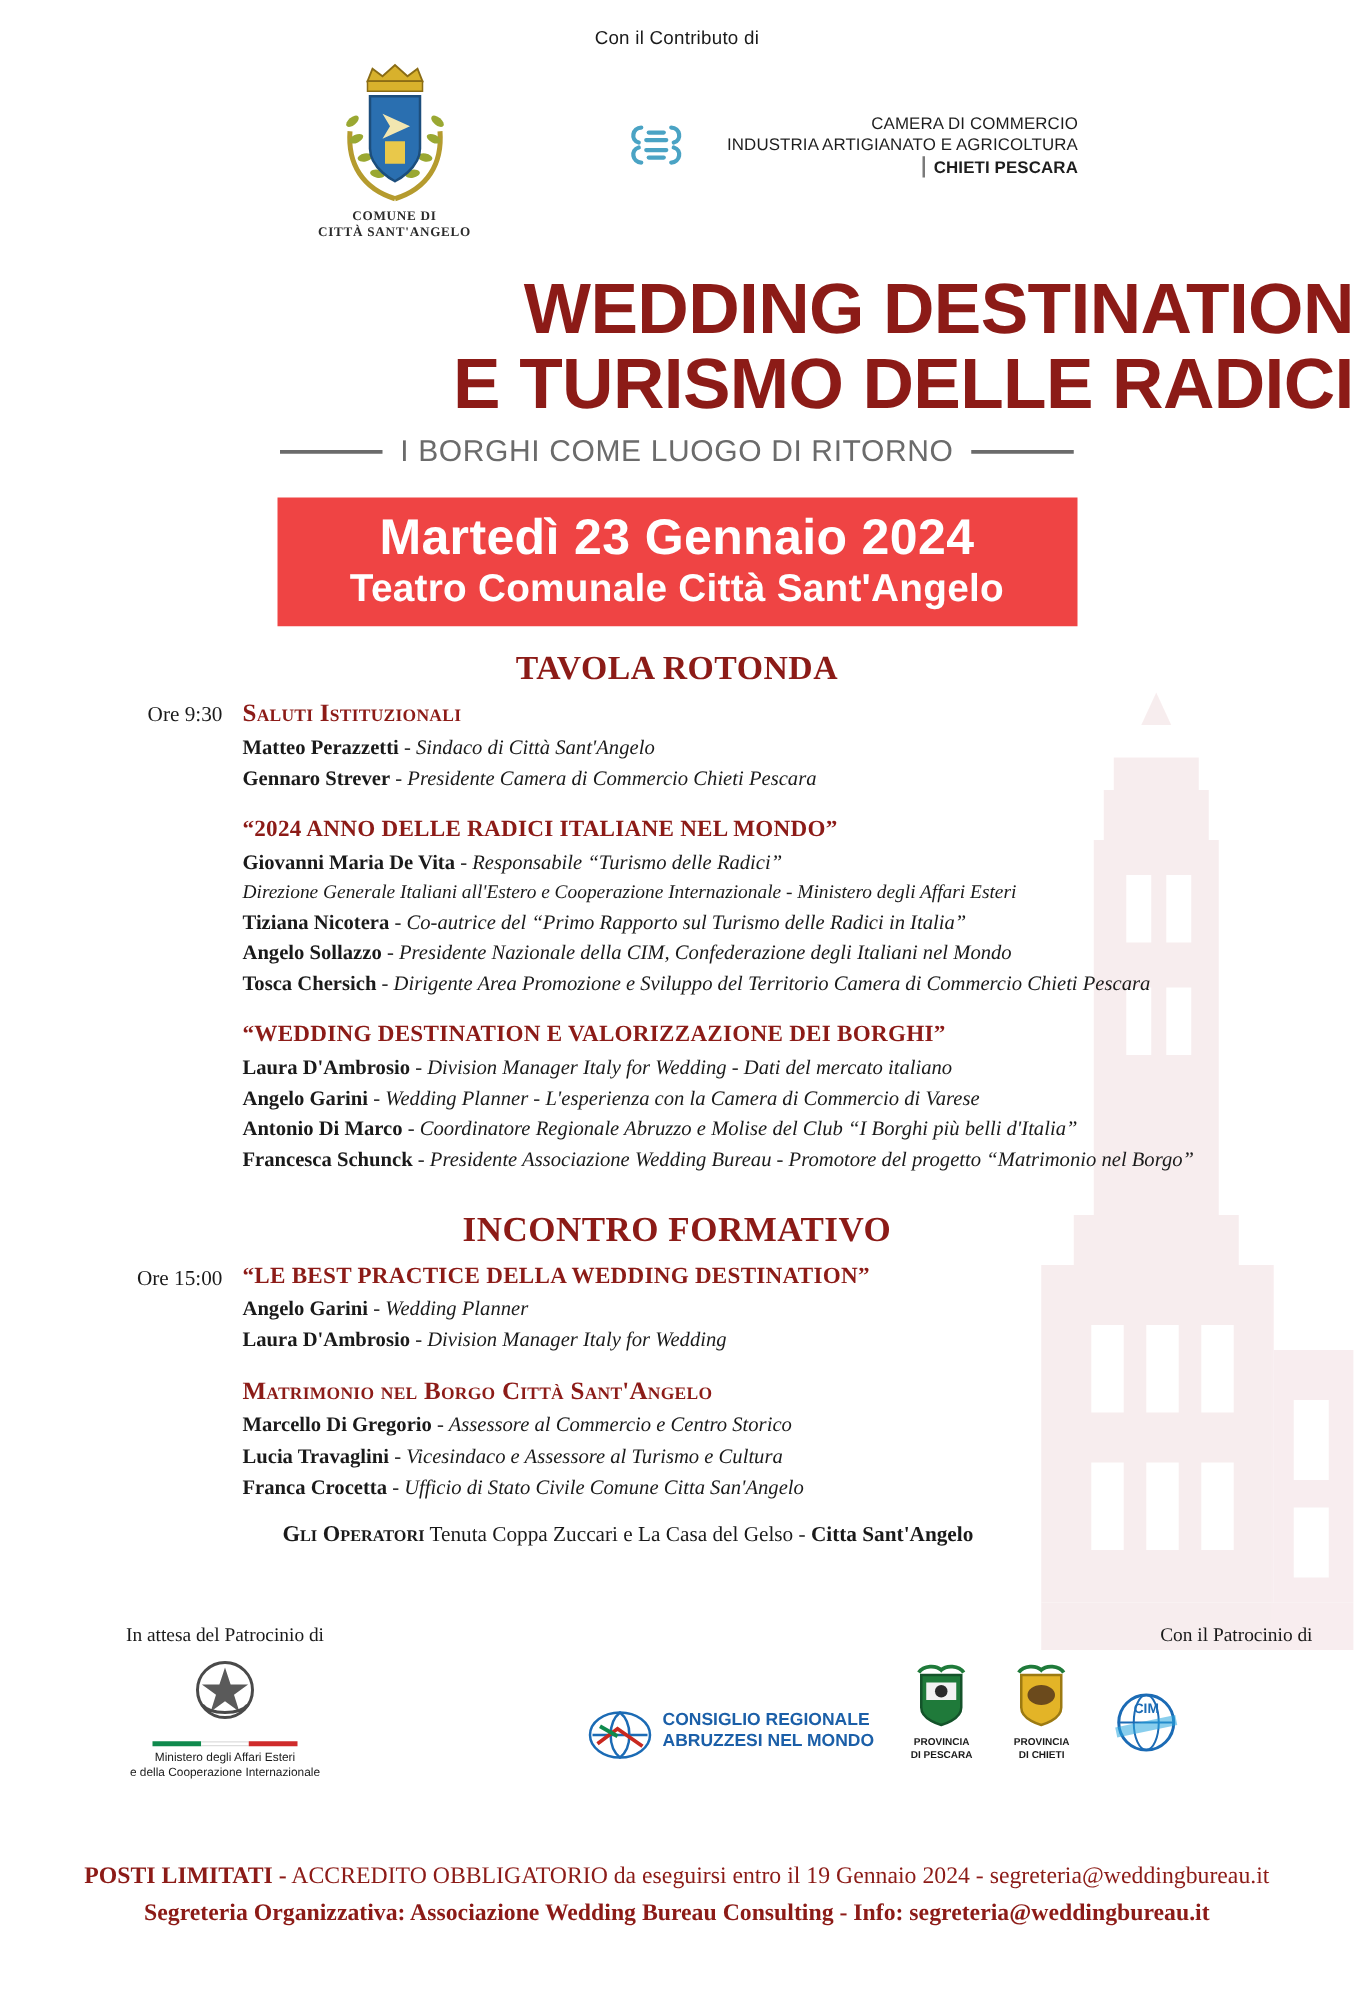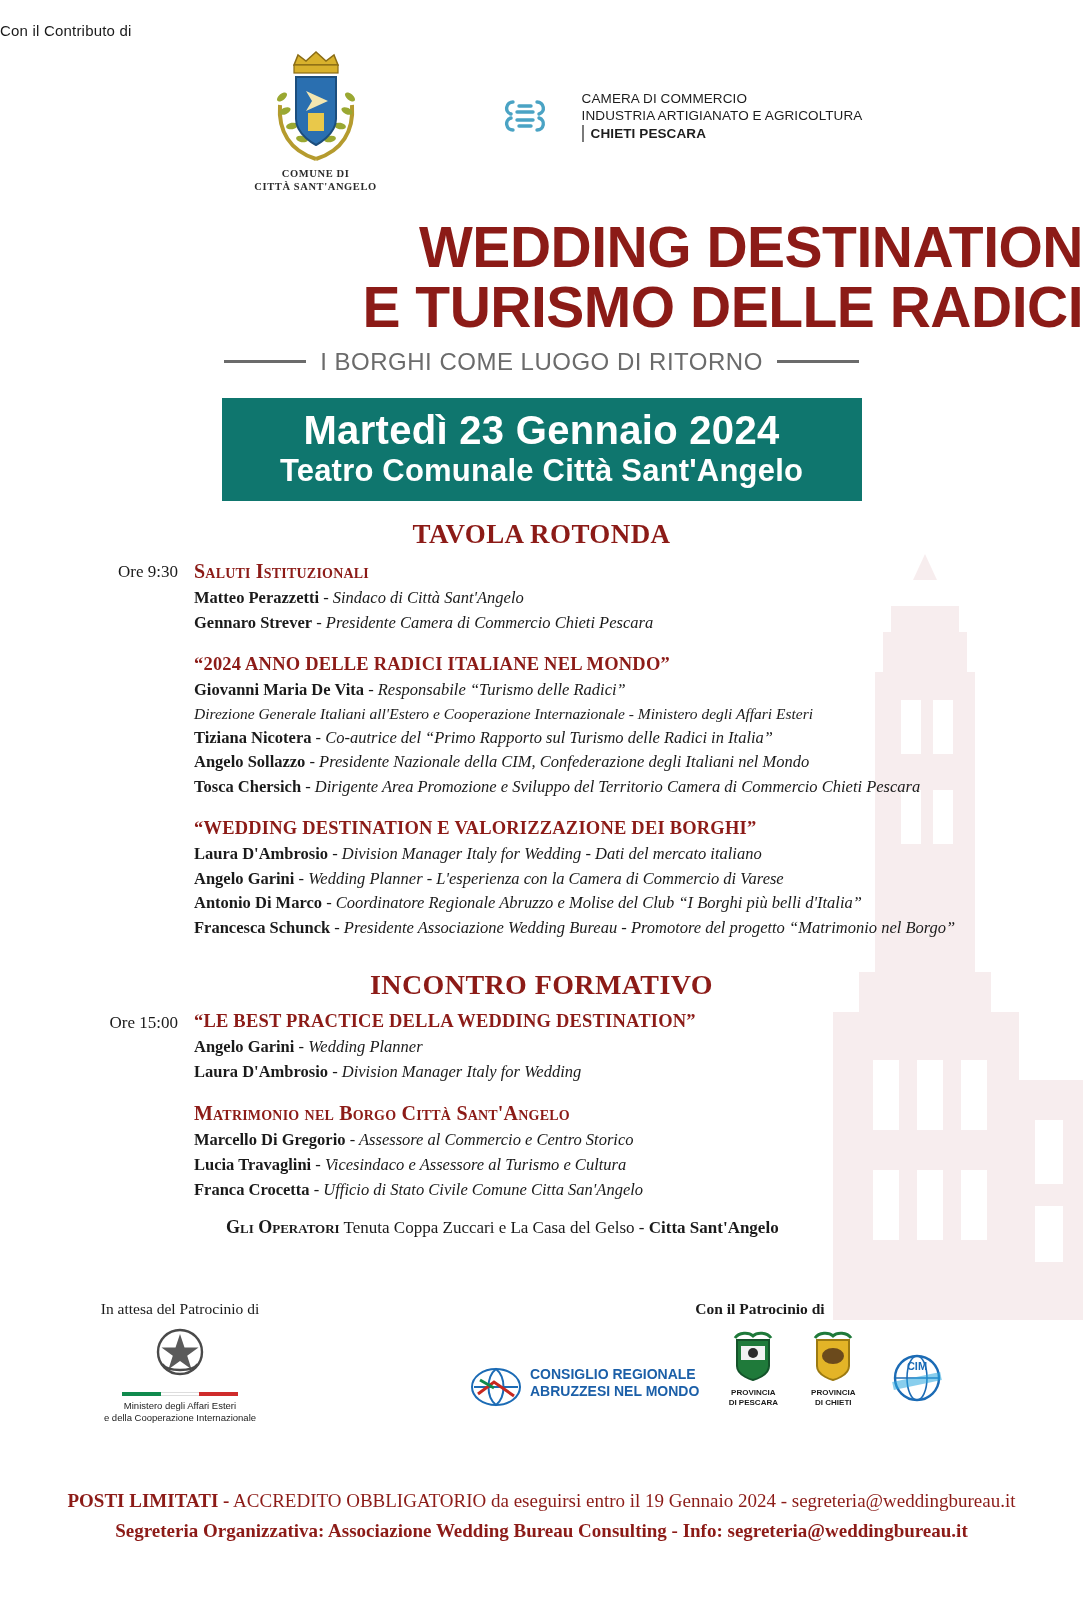--- a/index.html
+++ b/index.html
@@ -32,20 +32,21 @@
     position: relative;
     z-index: 2;
     width: 1083px;
     height: 1600px;
     box-sizing: border-box;
     padding: 0;
   }
 
   
   .contrib-label {
+    text-align: center;
     font-family: "Liberation Sans", sans-serif;
     font-size: 15px;
     color: #1a1a1a;
     padding-top: 22px;
     letter-spacing: 0.2px;
   }
   .logo-row {
     display: flex;
     align-items: center;
     justify-content: center;
@@ -72,20 +73,21 @@
     text-align: center;
     line-height: 1.25;
     margin-top: 2px;
     color: #2b2b2b;
   }
   .cciaa {
     display: flex;
     align-items: center;
     gap: 29px;
     margin-top: -8px;
+    text-align: right;
   }
   .cciaa-text {
     font-family: "Liberation Sans", sans-serif;
     font-size: 13.5px;
     line-height: 1.28;
     color: #1d1d1d;
     letter-spacing: 0.1px;
   }
   .cciaa-text .bold {
     font-weight: bold;
@@ -126,21 +128,21 @@
   .rule {
     height: 3px;
     width: 82px;
     background: #6b6b6b;
   }
 
   
   .date-banner {
     margin: 22px auto 0 auto;
     width: 640px;
-    background: #0f766e;
+    background: #ef4444;
     color: #ffffff;
     text-align: center;
     padding: 10px 0 12px 0;
     font-family: "Liberation Sans", sans-serif;
   }
   .date-line1 {
     font-weight: bold;
     font-size: 40px;
     line-height: 1.12;
     letter-spacing: 0.3px;
@@ -256,23 +258,22 @@
     top: 0;
     width: 620px;
   }
   .pat-label {
     font-family: "Liberation Serif", serif;
     font-size: 15.5px;
     color: #1a1a1a;
     text-align: center;
   }
   .pat-label.right-label {
-    text-align: center;
+    text-align: right;
     padding-left: 40px;
-    font-weight: bold;
   }
   .mae-caption {
     font-family: "Liberation Sans", sans-serif;
     font-size: 9.5px;
     line-height: 1.3;
     text-align: center;
     color: #1a1a1a;
     margin-top: 4px;
   }
   .logos-right {

